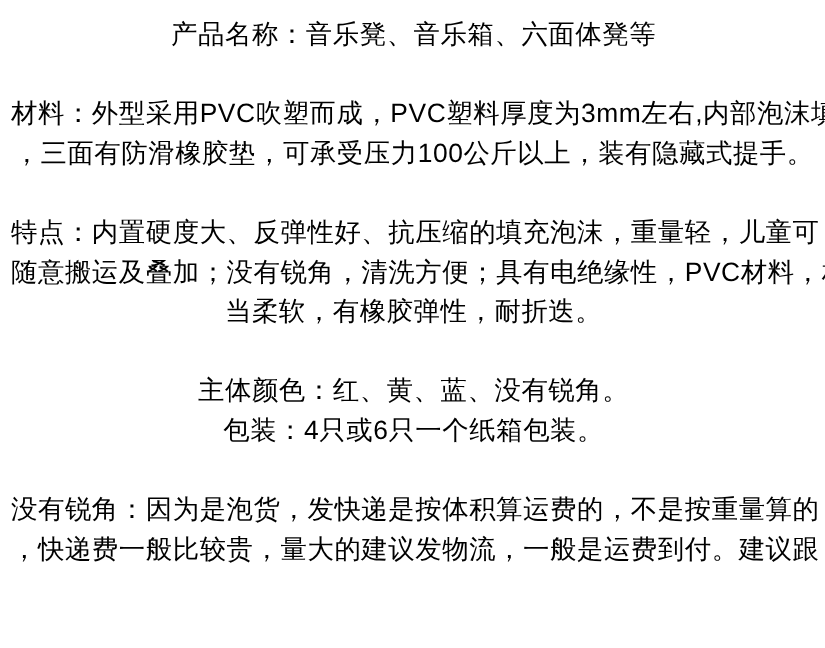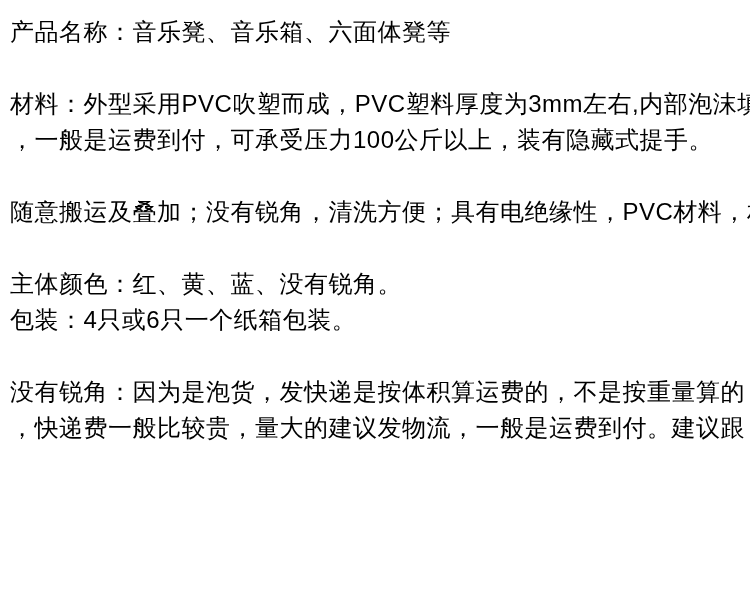--- a/index.html
+++ b/index.html
@@ -10,20 +10,21 @@
   body {
     width: 750px;
     height: 589px;
     overflow: hidden;
     box-sizing: border-box;
     font-family: "Liberation Sans", "DejaVu Sans", sans-serif;
     color: #000000;
   }
   .doc {
     padding: 14px 8px 0 10px;
+    text-align: center;
   }
   .para {
     margin: 0 0 36px 0;
   }
   .para:last-child {
     margin-bottom: 0;
   }
   .line {
     font-size: 24px;
     line-height: 36px;
@@ -36,25 +37,27 @@
 
 <div class="doc">
 
   <div class="para">
     <div class="line">产品名称：音乐凳、音乐箱、六面体凳等</div>
   </div>
 
 
   <div class="para">
     <div class="line">材料：外型采用PVC吹塑而成，PVC塑料厚度为3mm左右,内部泡沫填充</div>
-    <div class="line">，一般是运费到付，可承受压力100公斤以上，装有隐藏式提手。</div>
+    <div class="line">，三面有防滑橡胶垫，可承受压力100公斤以上，装有隐藏式提手。</div>
   </div>
 
   <div class="para">
+    <div class="line">特点：内置硬度大、反弹性好、抗压缩的填充泡沫，重量轻，儿童可</div>
     <div class="line">随意搬运及叠加；没有锐角，清洗方便；具有电绝缘性，PVC材料，相</div>
+    <div class="line">当柔软，有橡胶弹性，耐折迭。</div>
   </div>
 
   <div class="para">
     <div class="line">主体颜色：红、黄、蓝、没有锐角。</div>
     <div class="line">包装：4只或6只一个纸箱包装。</div>
   </div>
 
   <div class="para">
     <div class="line">没有锐角：因为是泡货，发快递是按体积算运费的，不是按重量算的</div>
     <div class="line">，快递费一般比较贵，量大的建议发物流，一般是运费到付。建议跟</div>

